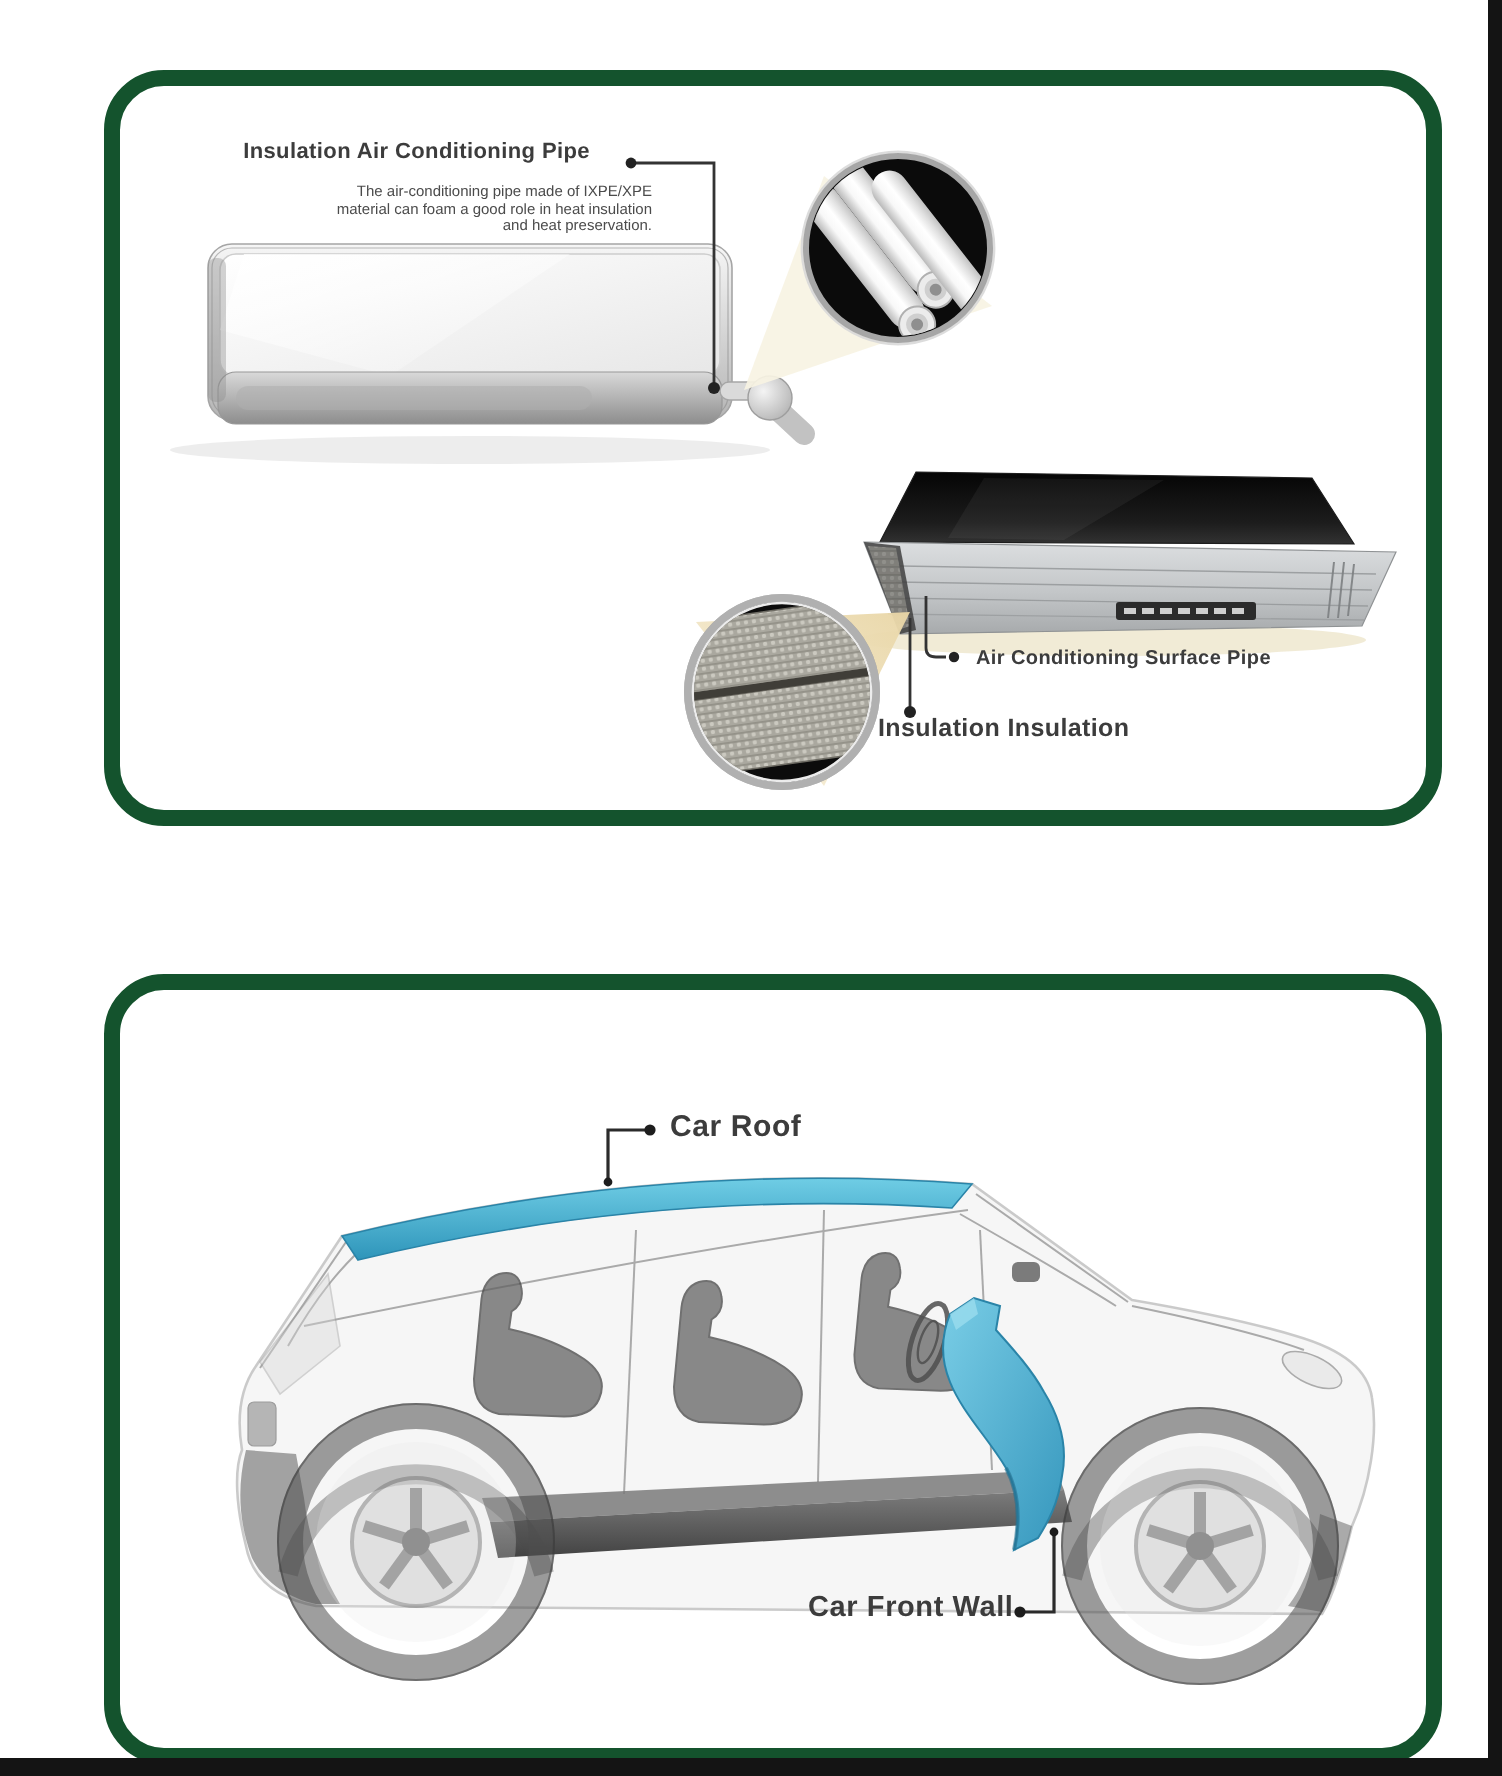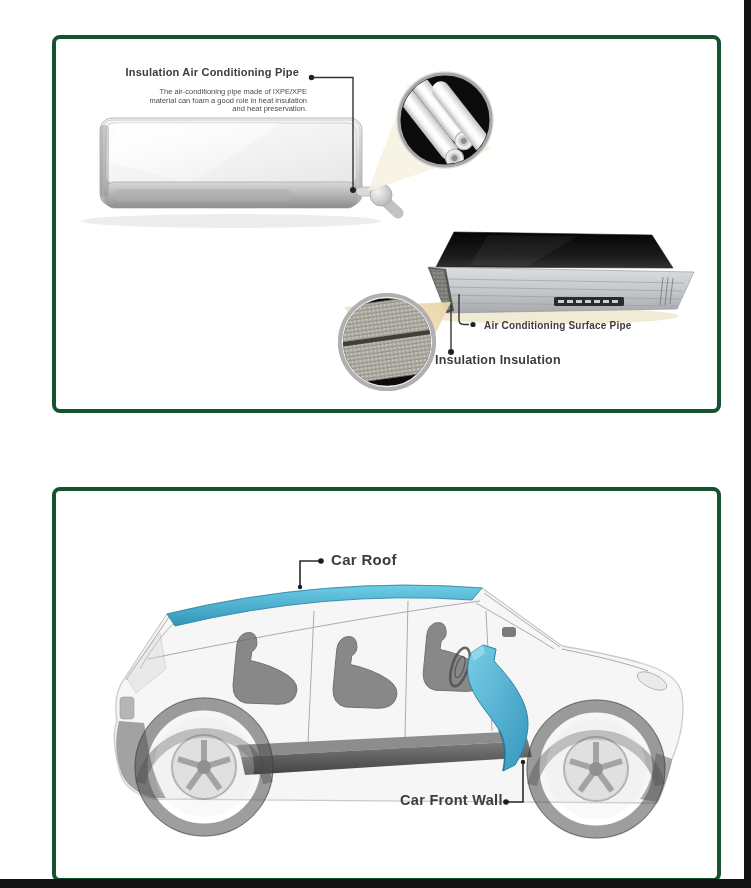--- a/index.html
+++ b/index.html
@@ -2,30 +2,30 @@
 <html><head>
 <meta charset="utf-8">
 <style>
   html,body{margin:0;padding:0;}
   body{
     width:751px;height:888px;position:relative;background:#ffffff;
     font-family:"Liberation Sans","DejaVu Sans",sans-serif;overflow:hidden;
   }
   .panel{
     position:absolute;left:52px;width:669px;background:#fff;
-    border:4px solid #14532d;border-radius:8px;box-sizing:border-box;
+    border:8px solid #14532d;border-radius:30px;box-sizing:border-box;
   }
   #panel1{top:35px;height:378px;}
   #panel2{top:487px;height:395px;}
   .art{position:absolute;left:0;top:0;}
   .lbl{position:absolute;color:#3c3c3c;font-weight:bold;white-space:nowrap;}
   .desc{position:absolute;color:#4b4b4b;font-size:7.5px;line-height:8.6px;}
   .desc div{white-space:nowrap;}
   #lbl-pipe-title{right:418px;top:27px;font-size:11px;letter-spacing:.2px;}
-  #desc-pipe{right:410px;top:49px;text-align:right;}
+  #desc-pipe{right:387px;top:49px;text-align:right;}
   #lbl-surface-pipe{left:428px;top:281px;font-size:10px;letter-spacing:.2px;}
   #lbl-materials{left:379px;top:314px;font-size:12.5px;letter-spacing:.2px;}
   #desc-materials{left:379px;top:336px;text-align:left;}
   #lbl-car-roof{left:275px;top:60px;font-size:15px;letter-spacing:.3px;}
   #lbl-front-wall{left:344px;top:301px;font-size:14.5px;letter-spacing:.3px;}
   .edgebar{position:absolute;background:#141414;}
   #edge-right{right:0;top:0;width:7px;height:888px;}
   #edge-bottom{left:0;bottom:0;width:751px;height:9px;}
 </style>
 </head>

